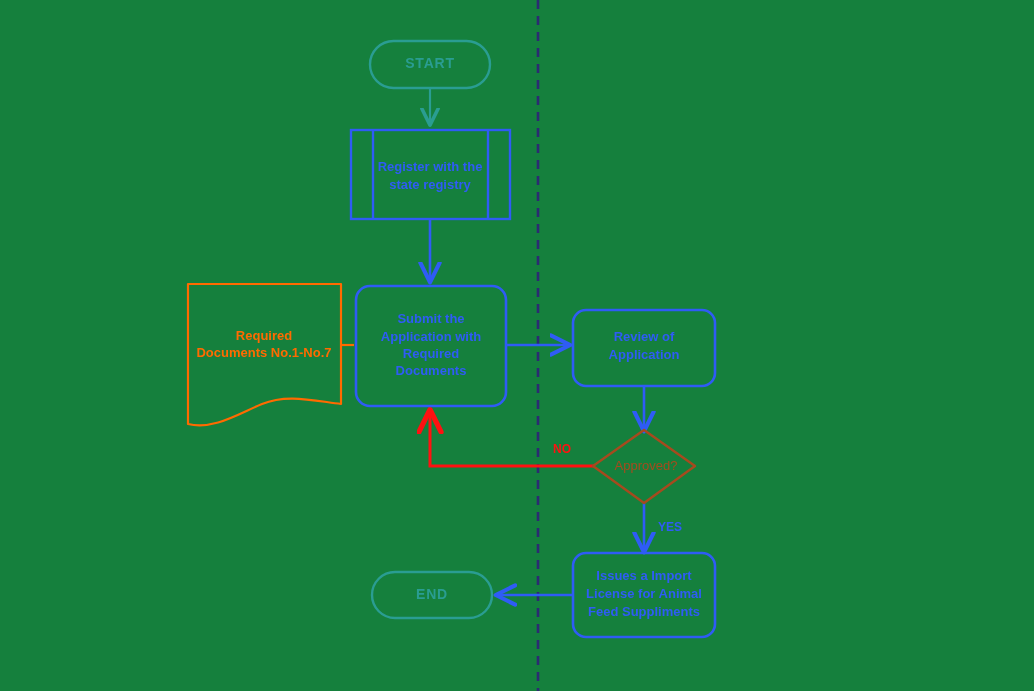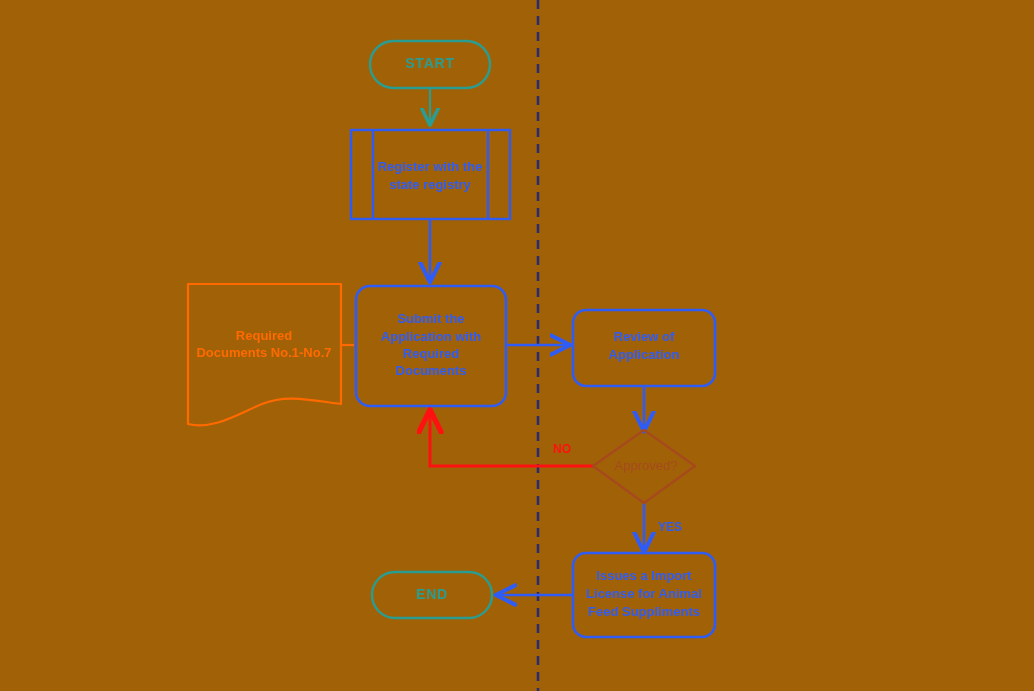--- a/index.html
+++ b/index.html
@@ -7,21 +7,21 @@
     padding: 0;
     background: #000000;
   }
   body {
     font-family: "Liberation Sans", sans-serif;
   }
   #canvas {
     position: relative;
     width: 1034px;
     height: 691px;
-    background: #a16207;
+    background: #15803d;
     overflow: hidden;
   }
   #flow-svg {
     position: absolute;
     left: 0;
     top: 0;
     width: 1034px;
     height: 691px;
     display: block;
   }

